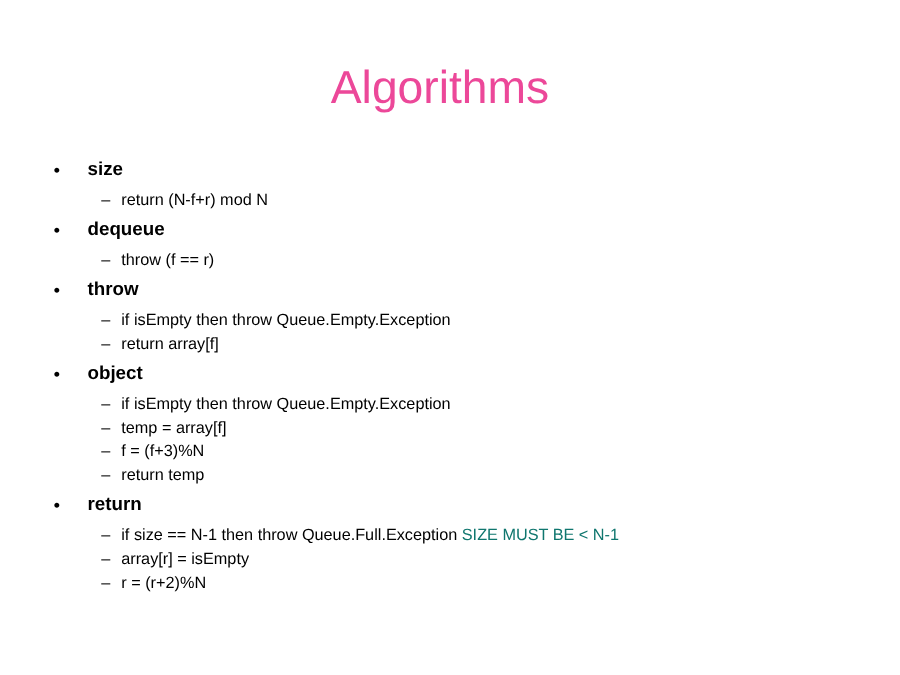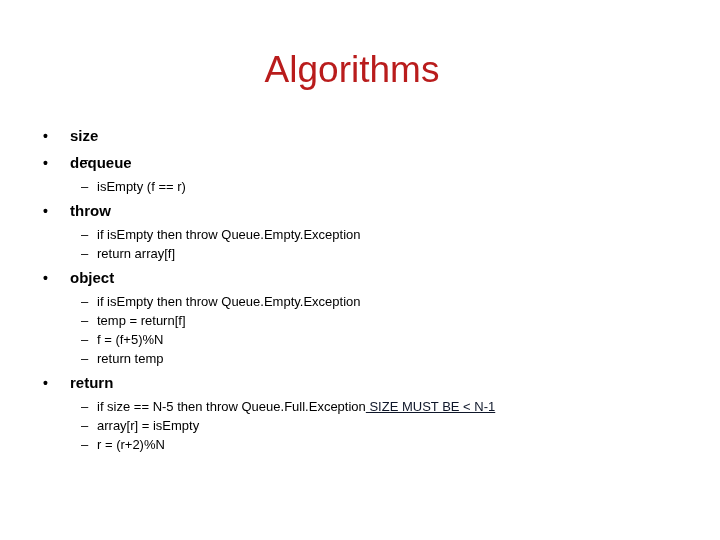--- a/index.html
+++ b/index.html
@@ -22,21 +22,21 @@
   }
   #slide-title {
     position: absolute;
     top: 48px;
     left: 0;
     width: 704px;
     text-align: center;
     font-size: 37px;
     line-height: 44px;
     font-weight: 400;
-    color: #b91c1c;
+    color: #ec4899;
     letter-spacing: 0px;
     white-space: nowrap;
   }
   #body-content {
     position: absolute;
     top: 124px;
     left: 36px;
     width: 664px;
   }
   .lvl1 {
@@ -91,39 +91,39 @@
 </head>
 <body>
 
 <div id="slide">
 
   <div id="slide-title">Algorithms</div>
 
   <div id="body-content">
       <div class="lvl1"><span class="bullet-mark">•</span><span>size</span></div>
       <div class="sublist">
-        <div class="lvl2 sub-gap-top"><span class="dash-mark">–</span></div>
+        <div class="lvl2 sub-gap-top"><span class="dash-mark">–</span><span>return (N-f+r) mod N</span></div>
       </div>
       <div class="lvl1 block-gap"><span class="bullet-mark">•</span><span>dequeue</span></div>
       <div class="sublist">
-        <div class="lvl2 sub-gap-top"><span class="dash-mark">–</span><span>isEmpty (f == r)</span></div>
+        <div class="lvl2 sub-gap-top"><span class="dash-mark">–</span><span>throw (f == r)</span></div>
       </div>
       <div class="lvl1 block-gap"><span class="bullet-mark">•</span><span>throw</span></div>
       <div class="sublist">
         <div class="lvl2 sub-gap-top"><span class="dash-mark">–</span><span>if isEmpty then throw Queue.Empty.Exception</span></div>
         <div class="lvl2"><span class="dash-mark">–</span><span>return array[f]</span></div>
       </div>
       <div class="lvl1 block-gap"><span class="bullet-mark">•</span><span>object</span></div>
       <div class="sublist">
         <div class="lvl2 sub-gap-top"><span class="dash-mark">–</span><span>if isEmpty then throw Queue.Empty.Exception</span></div>
-        <div class="lvl2"><span class="dash-mark">–</span><span>temp = return[f]</span></div>
-        <div class="lvl2"><span class="dash-mark">–</span><span>f = (f+5)%N</span></div>
+        <div class="lvl2"><span class="dash-mark">–</span><span>temp = array[f]</span></div>
+        <div class="lvl2"><span class="dash-mark">–</span><span>f = (f+3)%N</span></div>
         <div class="lvl2"><span class="dash-mark">–</span><span>return temp</span></div>
       </div>
       <div class="lvl1 block-gap"><span class="bullet-mark">•</span><span>return</span></div>
       <div class="sublist">
-        <div class="lvl2 sub-gap-top"><span class="dash-mark">–</span><span>if size == N-5 then throw Queue.Full.Exception</span><span class="note-red" style="color: #0f172a; text-decoration: underline;"> SIZE MUST BE &lt; N-1</span></div>
+        <div class="lvl2 sub-gap-top"><span class="dash-mark">–</span><span>if size == N-1 then throw Queue.Full.Exception</span><span class="note-red" style="color: #0f766e;"> SIZE MUST BE &lt; N-1</span></div>
         <div class="lvl2"><span class="dash-mark">–</span><span>array[r] = isEmpty</span></div>
         <div class="lvl2"><span class="dash-mark">–</span><span>r = (r+2)%N</span></div>
       </div>
     </div>
 
 </div>
 
 </body></html>

